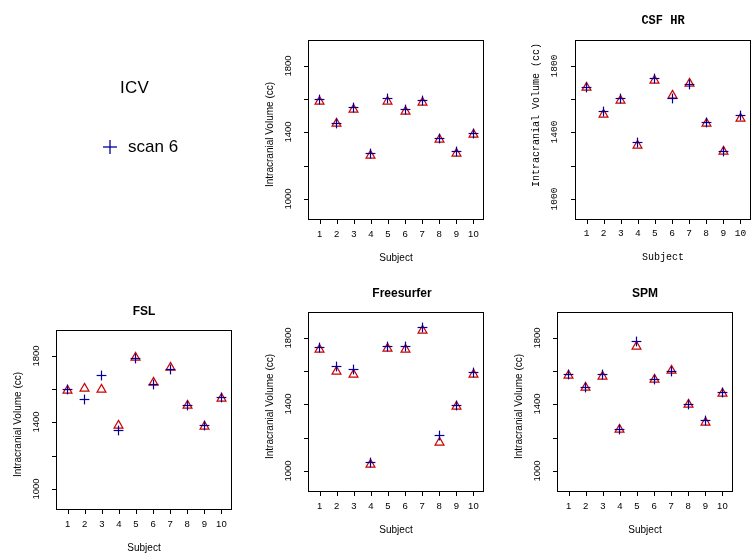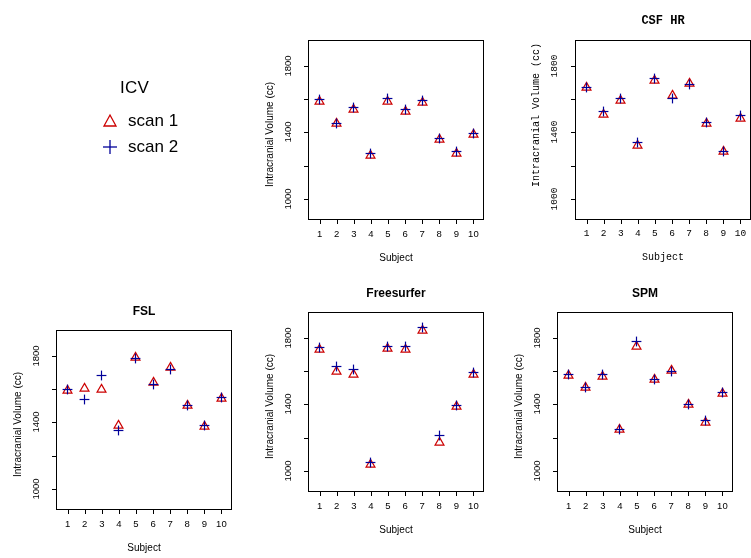--- a/index.html
+++ b/index.html
@@ -132,36 +132,28 @@
     pointer-events: none;
   }
 </style>
 </head>
 <body>
 
 <div id="figure">
 
   <div class="legend-box">
     <div class="legend-title">ICV</div>
-    <div class="legend-row r0">
-      <span class="legend-sym">
-        <svg width="20" height="22" viewBox="0 0 20 22">
-          <polygon points="10,5 16,16 4,16" fill="none" stroke="#CC0000" stroke-width="1.3"></polygon>
-        </svg>
-      </span>
-      <span class="legend-label">scan 1</span>
-    </div>
     <div class="legend-row r1">
       <span class="legend-sym">
         <svg width="20" height="22" viewBox="0 0 20 22">
           <line x1="10" y1="4" x2="10" y2="18" stroke="#000099" stroke-width="1.3"></line>
           <line x1="3" y1="11" x2="17" y2="11" stroke="#000099" stroke-width="1.3"></line>
         </svg>
       </span>
-      <span class="legend-label">scan 2</span>
+      <span class="legend-label">scan 6</span>
     </div>
   </div>
 
   <div id="panels">
       <div class="panel" style="left: 252px; top: 14px; width: 249px; height: 272px;">
         <div class="ylab" style="left: 12px; top: 173px;">Intracranial Volume (cc)</div>
         <div class="plot-area" style="left: 56px; top: 26px; width: 176px; height: 180px;"></div>
         <div class="tick-v" style="left: 52px; top: 184.532px;"></div>
         <div class="ytick-label" style="left: 22px; top: 177.532px; width: 28px; height: 14px; line-height: 14px; transform: rotate(-90deg); transform-origin: 50% 50%;">1000</div>
         <div class="tick-v" style="left: 52px; top: 118.477px;"></div>
@@ -464,21 +456,21 @@
         <div class="marker" style="left: 204.318px; top: 118.477px;"><svg width="11" height="11" viewBox="0 0 11 11">
             <line x1="5.5" y1="0.6" x2="5.5" y2="10.4" stroke="#000099" stroke-width="1.2"></line>
             <line x1="0.6" y1="5.5" x2="10.4" y2="5.5" stroke="#000099" stroke-width="1.2"></line>
           </svg></div>
         <div class="marker" style="left: 221.406px; top: 90.4037px;"><svg width="11" height="11" viewBox="0 0 11 11">
             <line x1="5.5" y1="0.6" x2="5.5" y2="10.4" stroke="#000099" stroke-width="1.2"></line>
             <line x1="0.6" y1="5.5" x2="10.4" y2="5.5" stroke="#000099" stroke-width="1.2"></line>
           </svg></div>
       </div>
       <div class="panel" style="left: 252px; top: 286px; width: 249px; height: 272px;">
-        <div class="panel-title" style="left: 10px; width: 268px;">Freesurfer</div>
+        <div class="panel-title" style="left: 16px; width: 268px;">Freesurfer</div>
         <div class="ylab" style="left: 12px; top: 173px;">Intracranial Volume (cc)</div>
         <div class="plot-area" style="left: 56px; top: 26px; width: 176px; height: 180px;"></div>
         <div class="tick-v" style="left: 52px; top: 184.532px;"></div>
         <div class="ytick-label" style="left: 22px; top: 177.532px; width: 28px; height: 14px; line-height: 14px; transform: rotate(-90deg); transform-origin: 50% 50%;">1000</div>
         <div class="tick-v" style="left: 52px; top: 118.477px;"></div>
         <div class="ytick-label" style="left: 22px; top: 111.477px; width: 28px; height: 14px; line-height: 14px; transform: rotate(-90deg); transform-origin: 50% 50%;">1400</div>
         <div class="tick-v" style="left: 52px; top: 52.422px;"></div>
         <div class="ytick-label" style="left: 22px; top: 45.422px; width: 28px; height: 14px; line-height: 14px; transform: rotate(-90deg); transform-origin: 50% 50%;">1800</div>
         <div class="tick-v" style="left: 52px; top: 151.505px;"></div>
         <div class="tick-v" style="left: 52px; top: 85.4495px;"></div>

